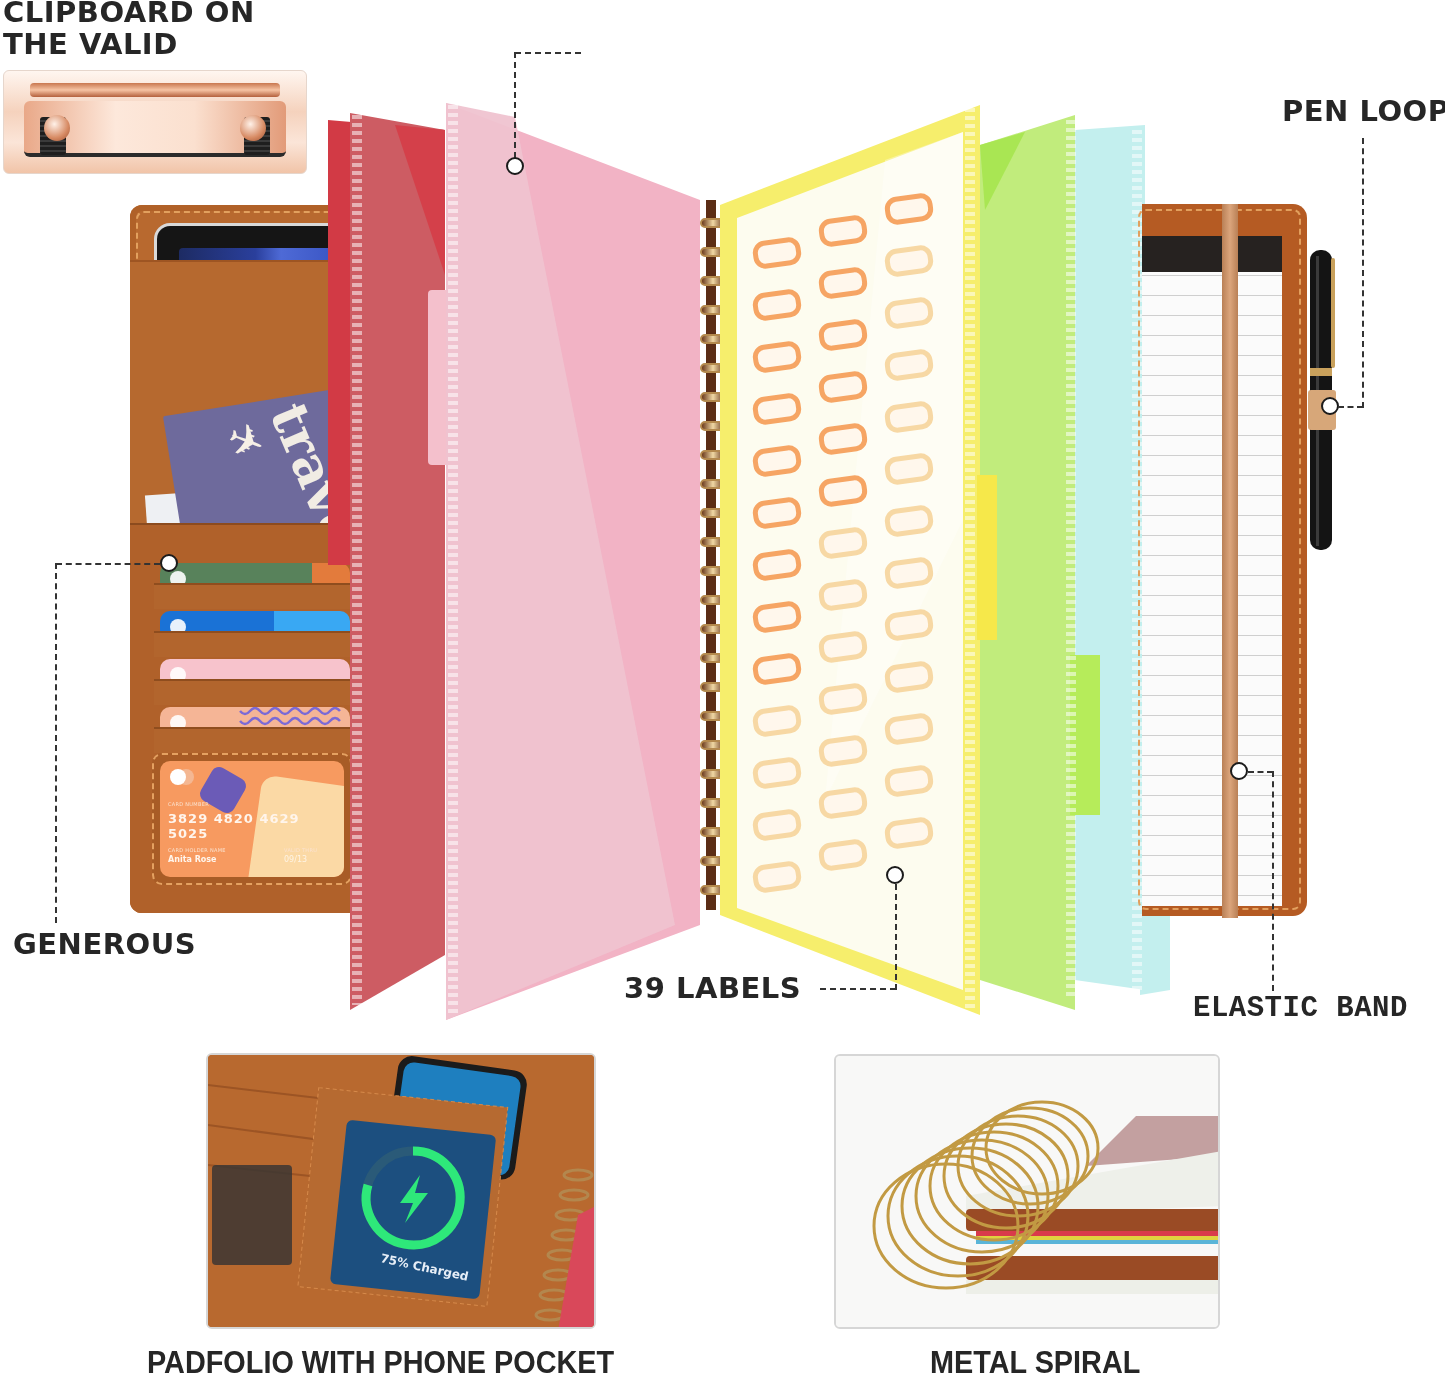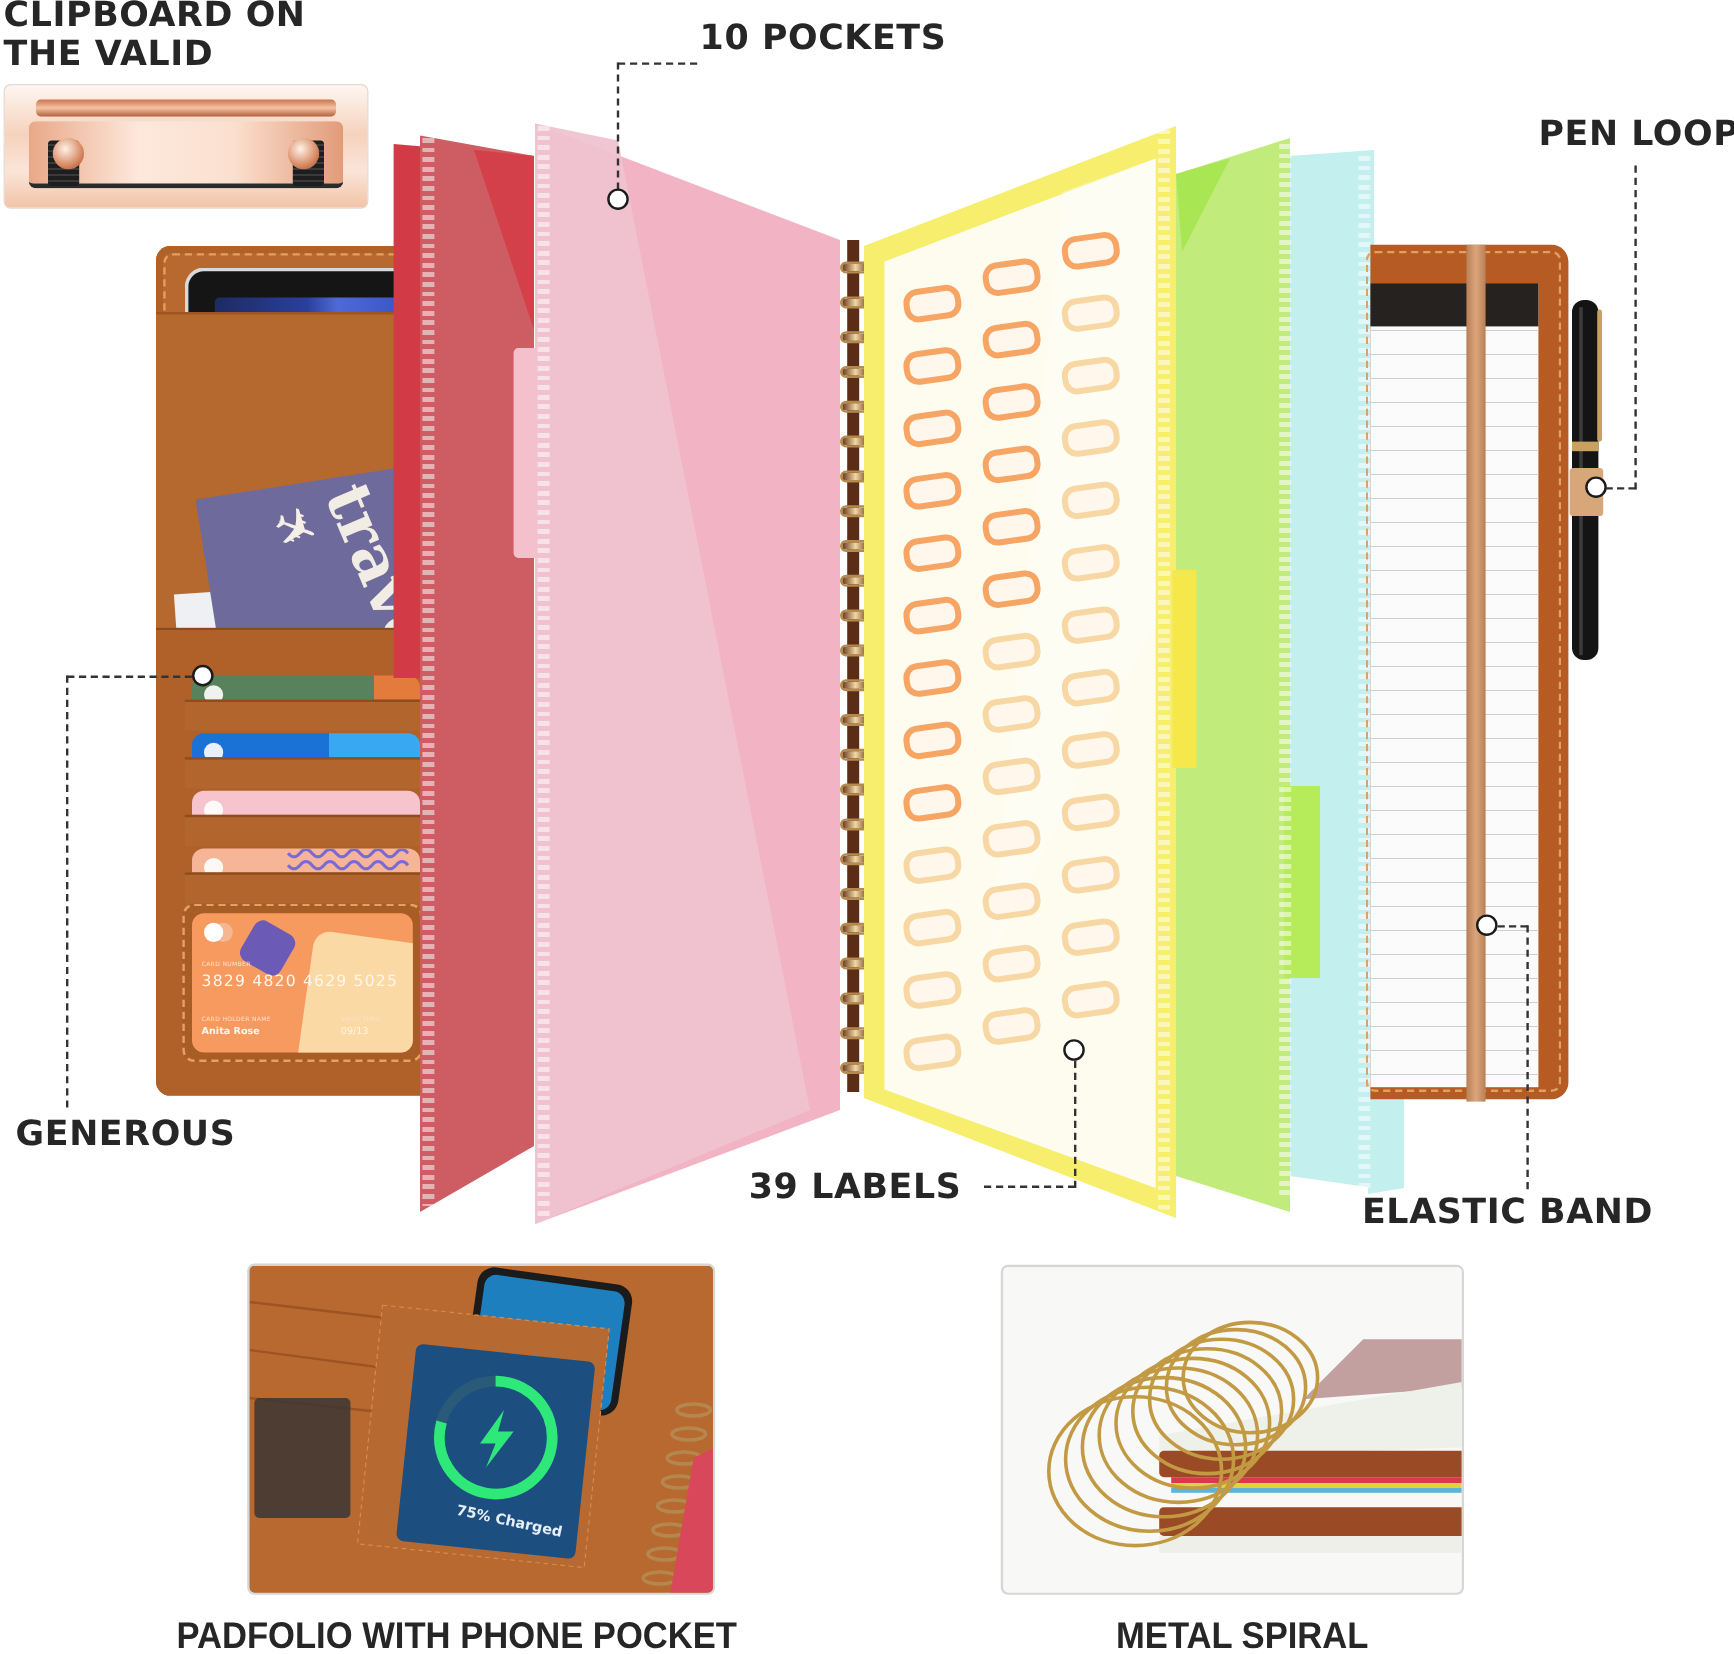--- a/index.html
+++ b/index.html
@@ -41,21 +41,21 @@
     .pocket-cards { position: absolute; left: 0; top: 318px; width: 230px; height: 390px; background: #b0612a; border-top: 2px solid #8c4b1e; border-radius: 0 0 0 12px; }
     .card-slot { position: absolute; left: 30px; width: 190px; height: 24px; border-radius: 10px 10px 0 0; overflow: hidden; }
     .card-slot::after { content: ""; position: absolute; left: 10px; top: 8px; width: 16px; height: 16px; border-radius: 50%; background: #fff; opacity: 0.9; }
     .slot-line { position: absolute; left: 24px; width: 200px; height: 26px; border-top: 2px solid #8f4d1e; background: #b2652d; }
     .id-window { position: absolute; left: 22px; top: 228px; width: 200px; height: 132px; border: 2px dashed #e4a161; border-radius: 10px; padding: 6px; background: #a85c26; }
     .id-card { position: relative; width: 100%; height: 100%; background: #f79a60; border-radius: 10px; overflow: hidden; }
     .id-card .peach { position: absolute; right: -10px; top: 20px; width: 100px; height: 120px; background: #fbd9a5; border-radius: 14px; transform: rotate(8deg); }
     .id-card .diamond { position: absolute; left: 44px; top: 10px; width: 38px; height: 38px; background: #6b5bb7; border-radius: 8px; transform: rotate(30deg); }
     .id-card .chip { position: absolute; left: 10px; top: 8px; width: 16px; height: 16px; border-radius: 50%; background: #fff; box-shadow: 8px 0 0 #f4b792; }
     .id-small { position: absolute; font-size: 5px; color: #fbe2cf; letter-spacing: 0.3px; }
-    .id-number { position: absolute; left: 8px; top: 50px; color: #fff5ec; font-size: 13px; font-weight: normal; letter-spacing: 1px; }
+    .id-number { position: absolute; left: 8px; top: 50px; color: #fff5ec; font-size: 13px; font-weight: bold; letter-spacing: 1px; }
     .id-name { position: absolute; left: 8px; top: 94px; color: #fff5ec; font-size: 8px; font-weight: bold; }
     .id-exp { position: absolute; left: 124px; top: 94px; color: #fff; font-size: 8px; opacity: 0.7; }
     .holes { position: absolute; top: 0; bottom: 0; width: 10px; background-image: repeating-linear-gradient(180deg, rgba(255,255,255,0.75) 0 4px, transparent 4px 8px); opacity: 0.7; }
     .ring { position: absolute; left: 700px; width: 26px; height: 10px; border-radius: 5px; border: 2px solid #b48a4e; background: linear-gradient(90deg, #6b3a1e, #f0d8a4 50%, #6b3a1e); }
     .spine { position: absolute; left: 706px; top: 200px; width: 10px; height: 710px; background: #5b2d16; }
 
     .label-grid { position: absolute; left: 745px; top: 195px; width: 205px; height: 720px; }
     .pill { position: absolute; width: 48px; height: 28px; border-radius: 12px; border: 5px solid #f6a564; background: #fff7ec; transform: rotate(-8deg); }
     .pill.faded { border-color: #f7d8a4; }
 
@@ -82,21 +82,20 @@
 <div class="abs clipboard">
   <div class="clip-bar"></div>
   <div class="clip-plate"></div>
   <div class="clip-grip" style="left:36px;"></div>
   <div class="clip-grip" style="right:36px;"></div>
   <div class="clip-rivet" style="left:40px;"></div>
   <div class="clip-rivet" style="right:40px;"></div>
 </div>
 
 <div class="label" style="left:583px; top:12px;">
-  <div>10 POCKETS</div>
 </div>
 
 <div class="label" style="left:1282px; top:92px;">PEN LOOP</div>
 
 <div class="abs padfolio-left">
   <div class="stitch" style="left:6px; top:6px; right:-4px; bottom:6px;"></div>
   <div class="tablet">
     <div class="tablet-screen"></div>
   </div>
   <div class="pocket-top">
@@ -262,21 +261,21 @@
   <rect x="25" y="8" width="4" height="110" rx="2" fill="#c9a15c"></rect>
   <rect x="2" y="140" width="28" height="40" rx="3" fill="#d7a779"></rect>
 </svg>
 <div class="dot" style="left:1321px; top:397px;"></div>
 <div class="dash-v" style="left:1362px; top:138px; height:270px;"></div>
 <div class="dash-h" style="left:1338px; top:406px; width:25px;"></div>
 
 <div class="dot" style="left:1230px; top:762px;"></div>
 <div class="dash-h" style="left:1248px; top:771px; width:25px;"></div>
 <div class="dash-v" style="left:1272px; top:771px; height:220px;"></div>
-<div class="label" style="left:1135px; top:990px;">ELASTIC BAND</div>
+<div class="label" style="left:1193px; top:990px;font-family:Liberation Mono, monospace;">ELASTIC BAND</div>
 
 <div class="dot" style="left:160px; top:554px;"></div>
 <div class="dash-h" style="left:56px; top:563px; width:104px;"></div>
 <div class="dash-v" style="left:55px; top:563px; height:360px;"></div>
 <div class="label" style="left:13px; top:925px;">
   <div>GENEROUS</div>
 </div>
 
 <div class="photo photo-phone">
   <svg width="390" height="276" viewBox="0 0 390 276">

